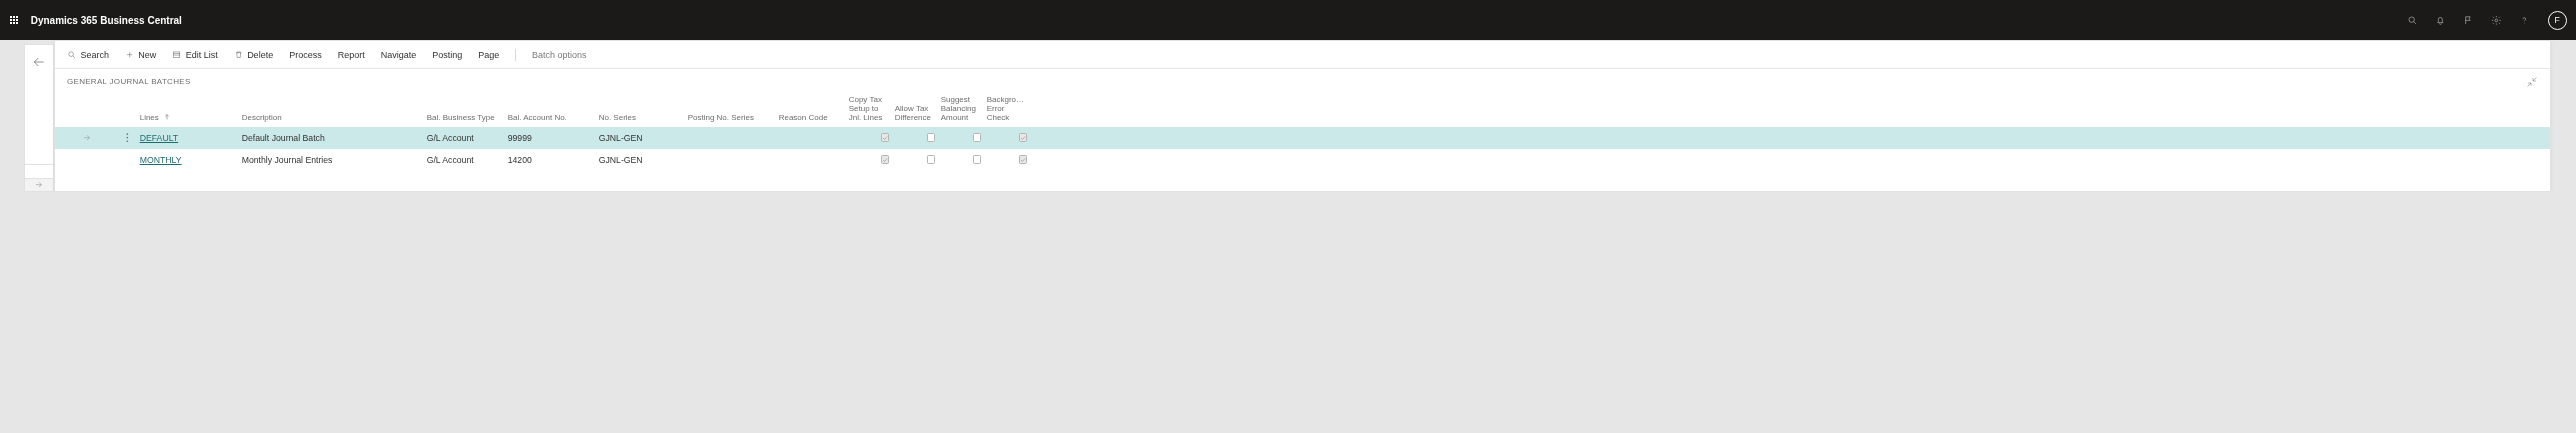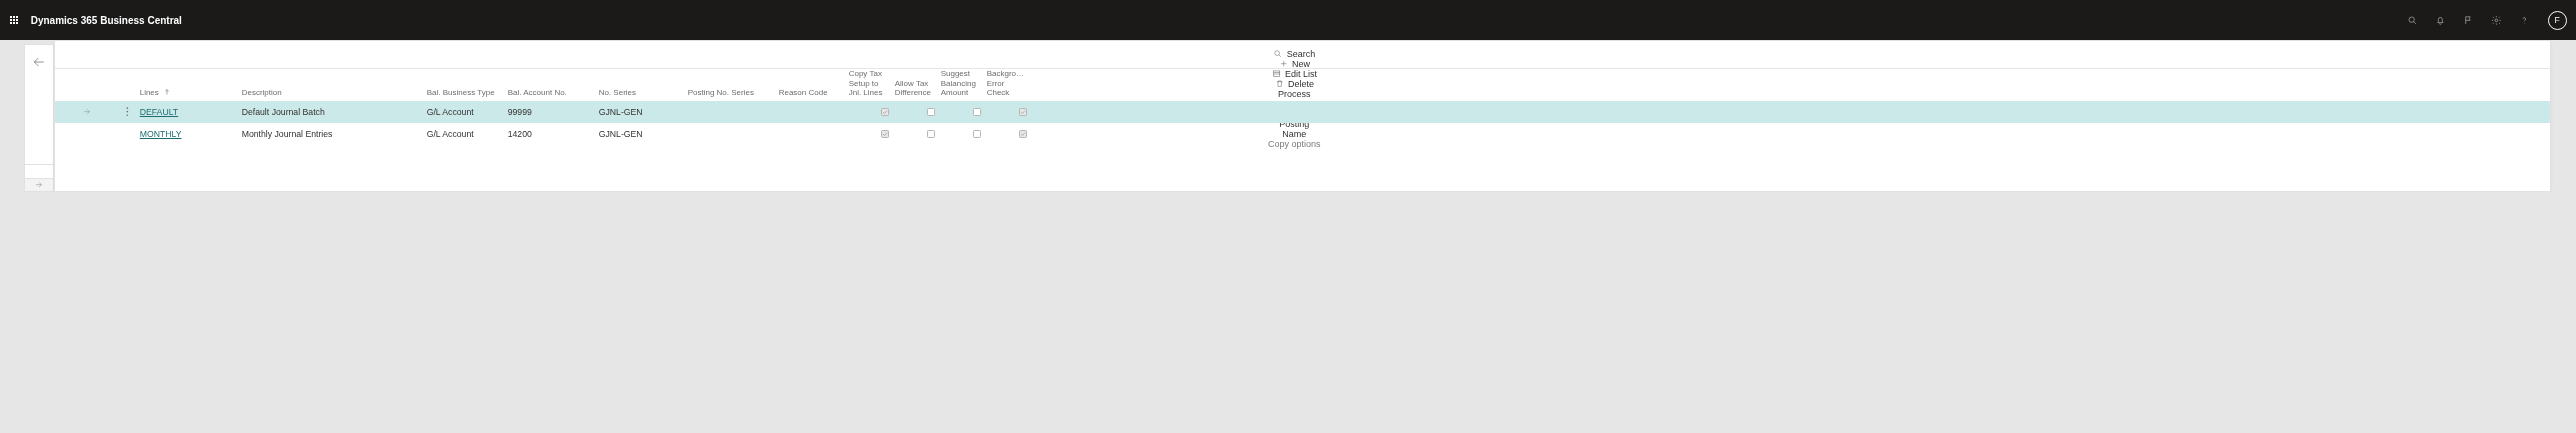--- a/index.html
+++ b/index.html
@@ -31,23 +31,22 @@
   .leftrail-footer svg { stroke:#5c5c5c; fill:none; }
 
   .card {
     position:absolute; left:54px; right:25.5px; top:0; bottom:0;
     background:#fff; border:0.7px solid #e1e1e1; box-shadow:0 1.3px 2.7px rgba(0,0,0,0.06);
     display:flex; flex-direction:column;
   }
   
   .cmdbar {
     display:flex; align-items:center;
-    height:28px; padding:8px 12px;
+    height:28px; padding:0 12px;
     border-bottom:0.7px solid #e6e6e6;
-    flex-direction:column;
   }
   .cmd { display:flex; align-items:center; height:100%; margin-right:16px; cursor:pointer; font-size:9px; color:#323130; }
   .cmd svg { width:9.4px; height:9.4px; stroke:#323130; fill:none; margin-right:4px; }
   .cmd.more { color:#7a7a7a; cursor:pointer; }
   .vline { width:0.7px; height:12px; background:#d8d8d8; margin:0 16px 0 0; }
 
   
   .titlebar { display:flex; align-items:center; height:25.5px; padding:0 12px; }
   .pagetitle { font-size:8px; letter-spacing:0.3px; color:#6d6d6d; }
   .titlebar-spacer { flex:1; }
@@ -195,28 +194,38 @@
       <div class="cmd">
         <span>Report</span>
       </div>
       <div class="cmd">
         <span>Navigate</span>
       </div>
       <div class="cmd">
         <span>Posting</span>
       </div>
       <div class="cmd">
-        <span>Name</span>
+        <span>Page</span>
       </div>
       <div class="vline"></div>
       <div class="cmd more">
-        <span>Copy options</span>
+        <span>Batch options</span>
       </div>
     </div>
 
+    <div class="titlebar">
+      <div class="pagetitle">GENERAL JOURNAL BATCHES</div>
+      <div class="titlebar-spacer"></div>
+      <svg class="collapse-icon" viewBox="0 0 24 24">
+          <polyline points="14 4 14 10 20 10"></polyline>
+          <polyline points="10 20 10 14 4 14"></polyline>
+          <line x1="14" y1="10" x2="21" y2="3"></line>
+          <line x1="10" y1="14" x2="3" y2="21"></line>
+        </svg>
+    </div>
 
     <div class="grid">
 
       <div class="row header">
         <div class="gutter"></div>
         <div class="gutter-right"></div>
         <div class="cell c-name">
           <span>Lines</span>
           <span class="sorticon">
             <svg viewBox="0 0 10 10" width="6" height="6" stroke="#6d6d6d" fill="none">

